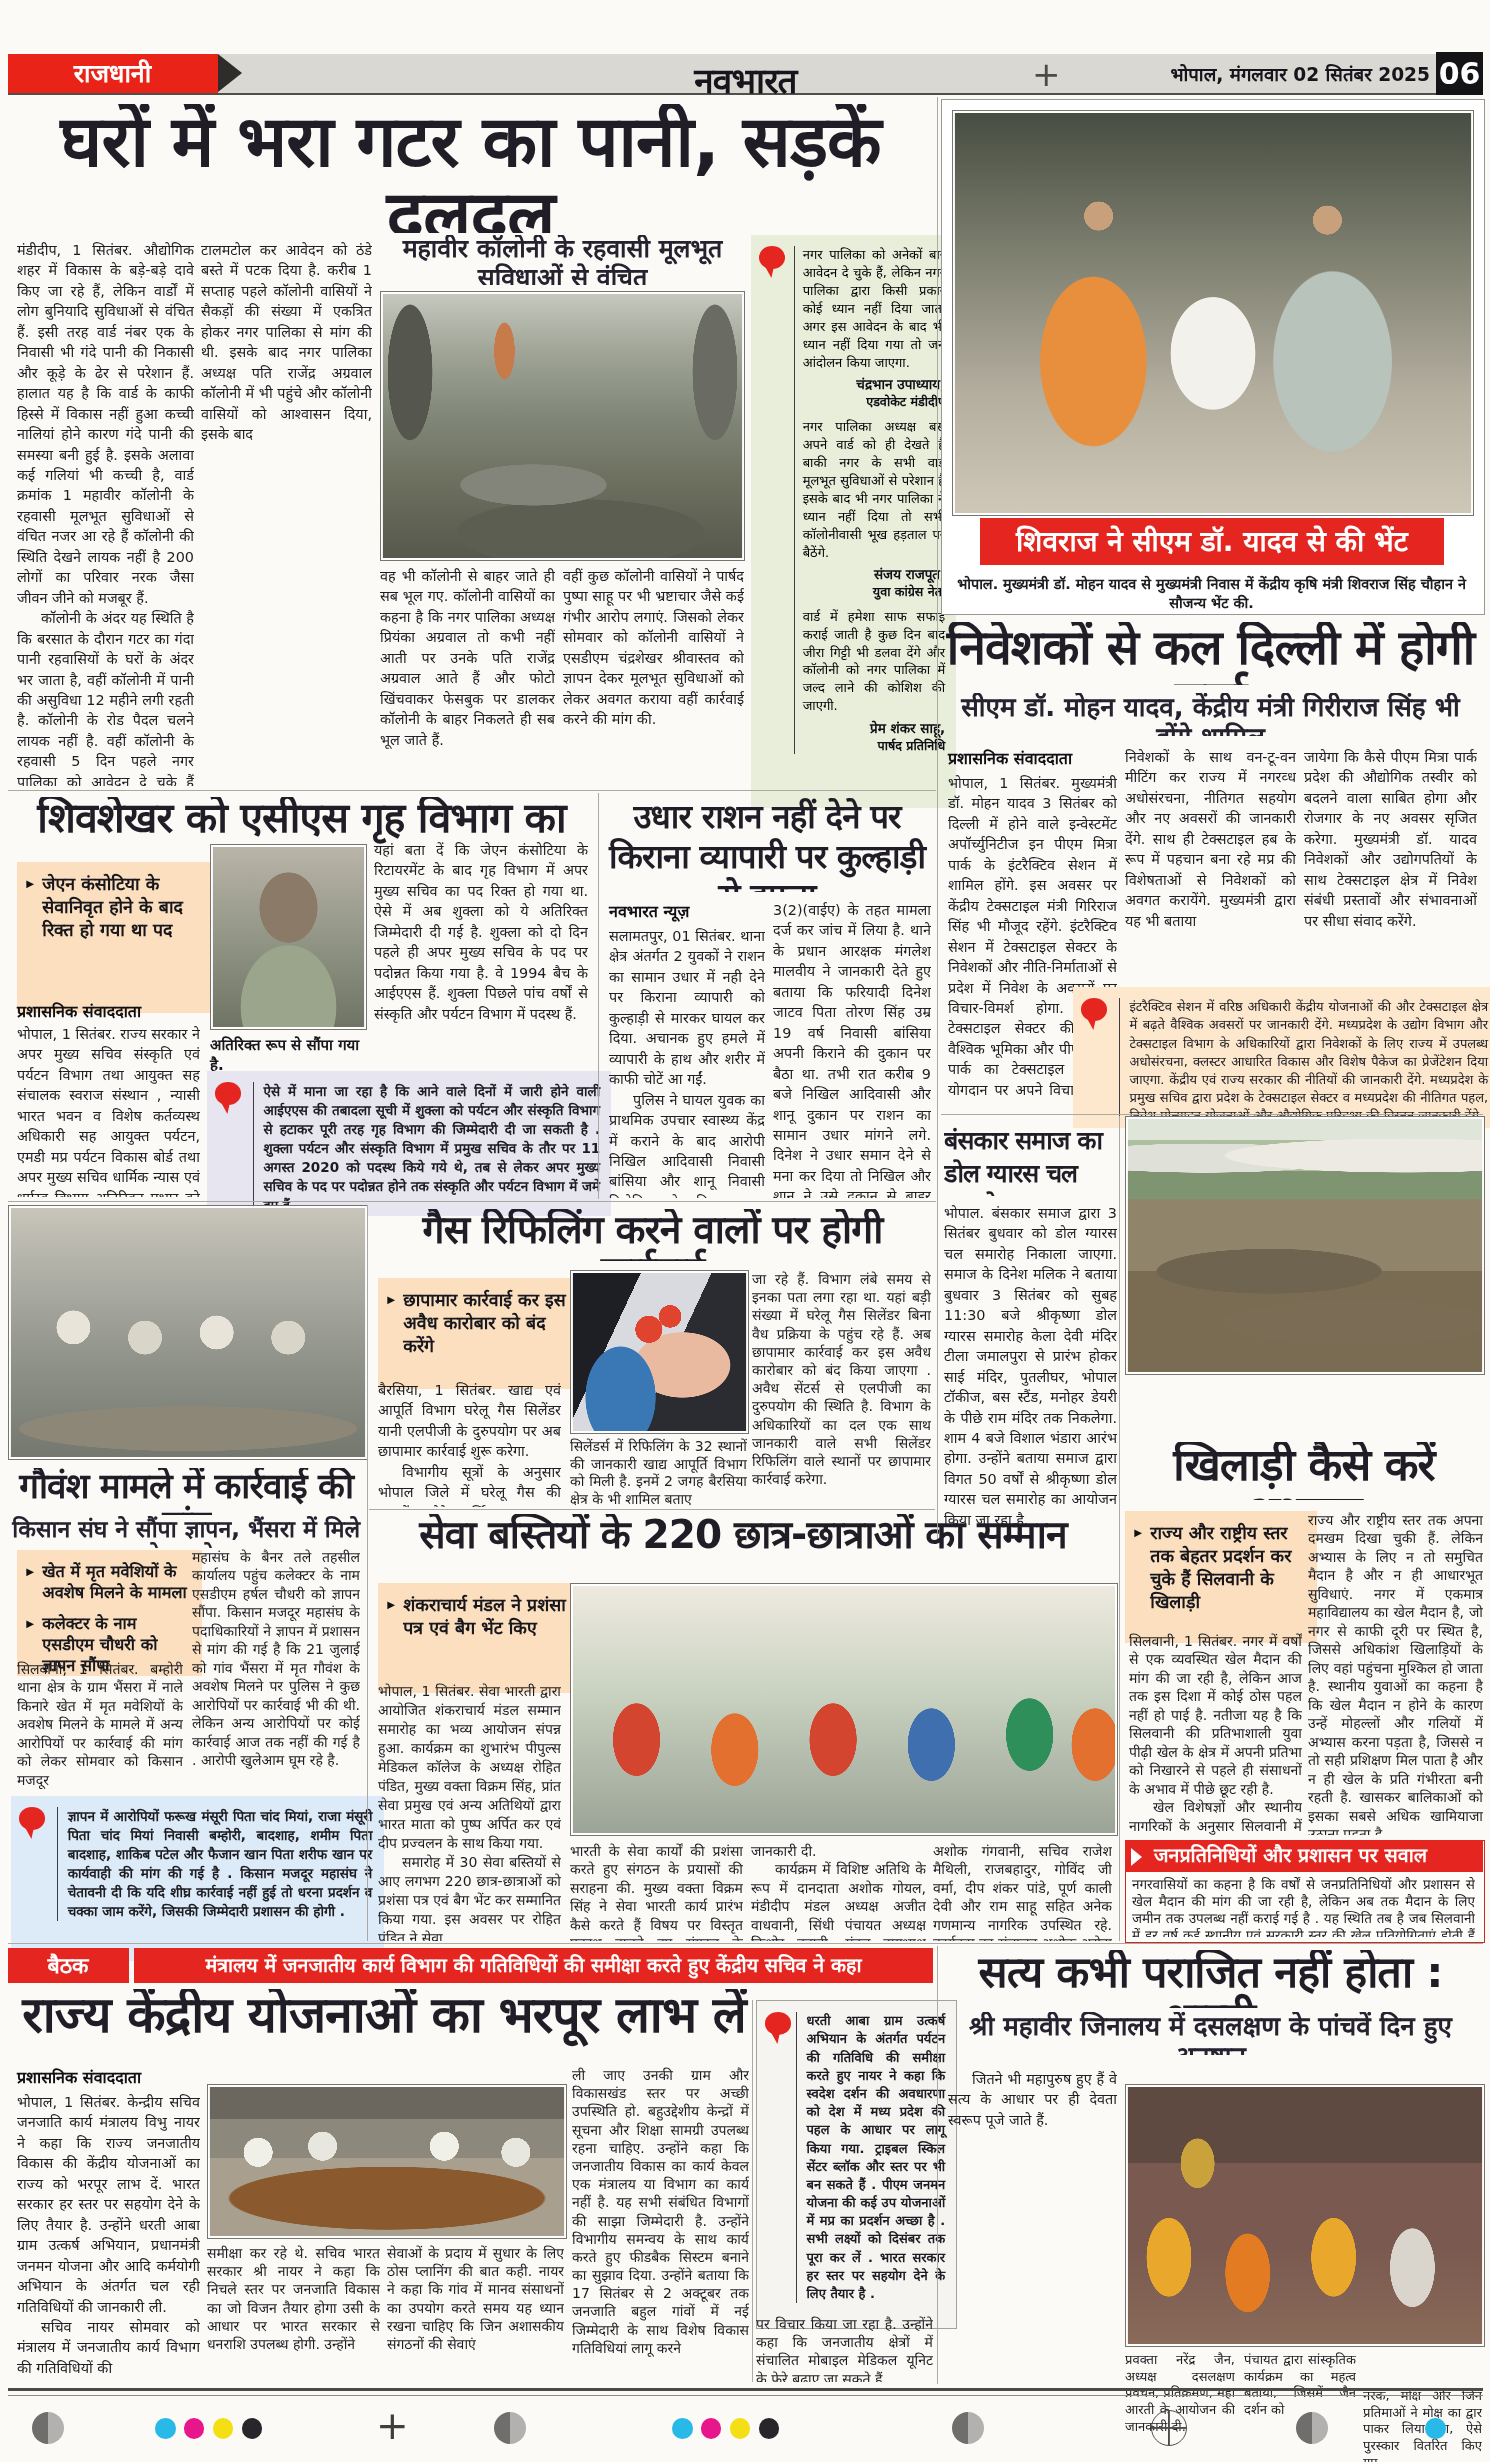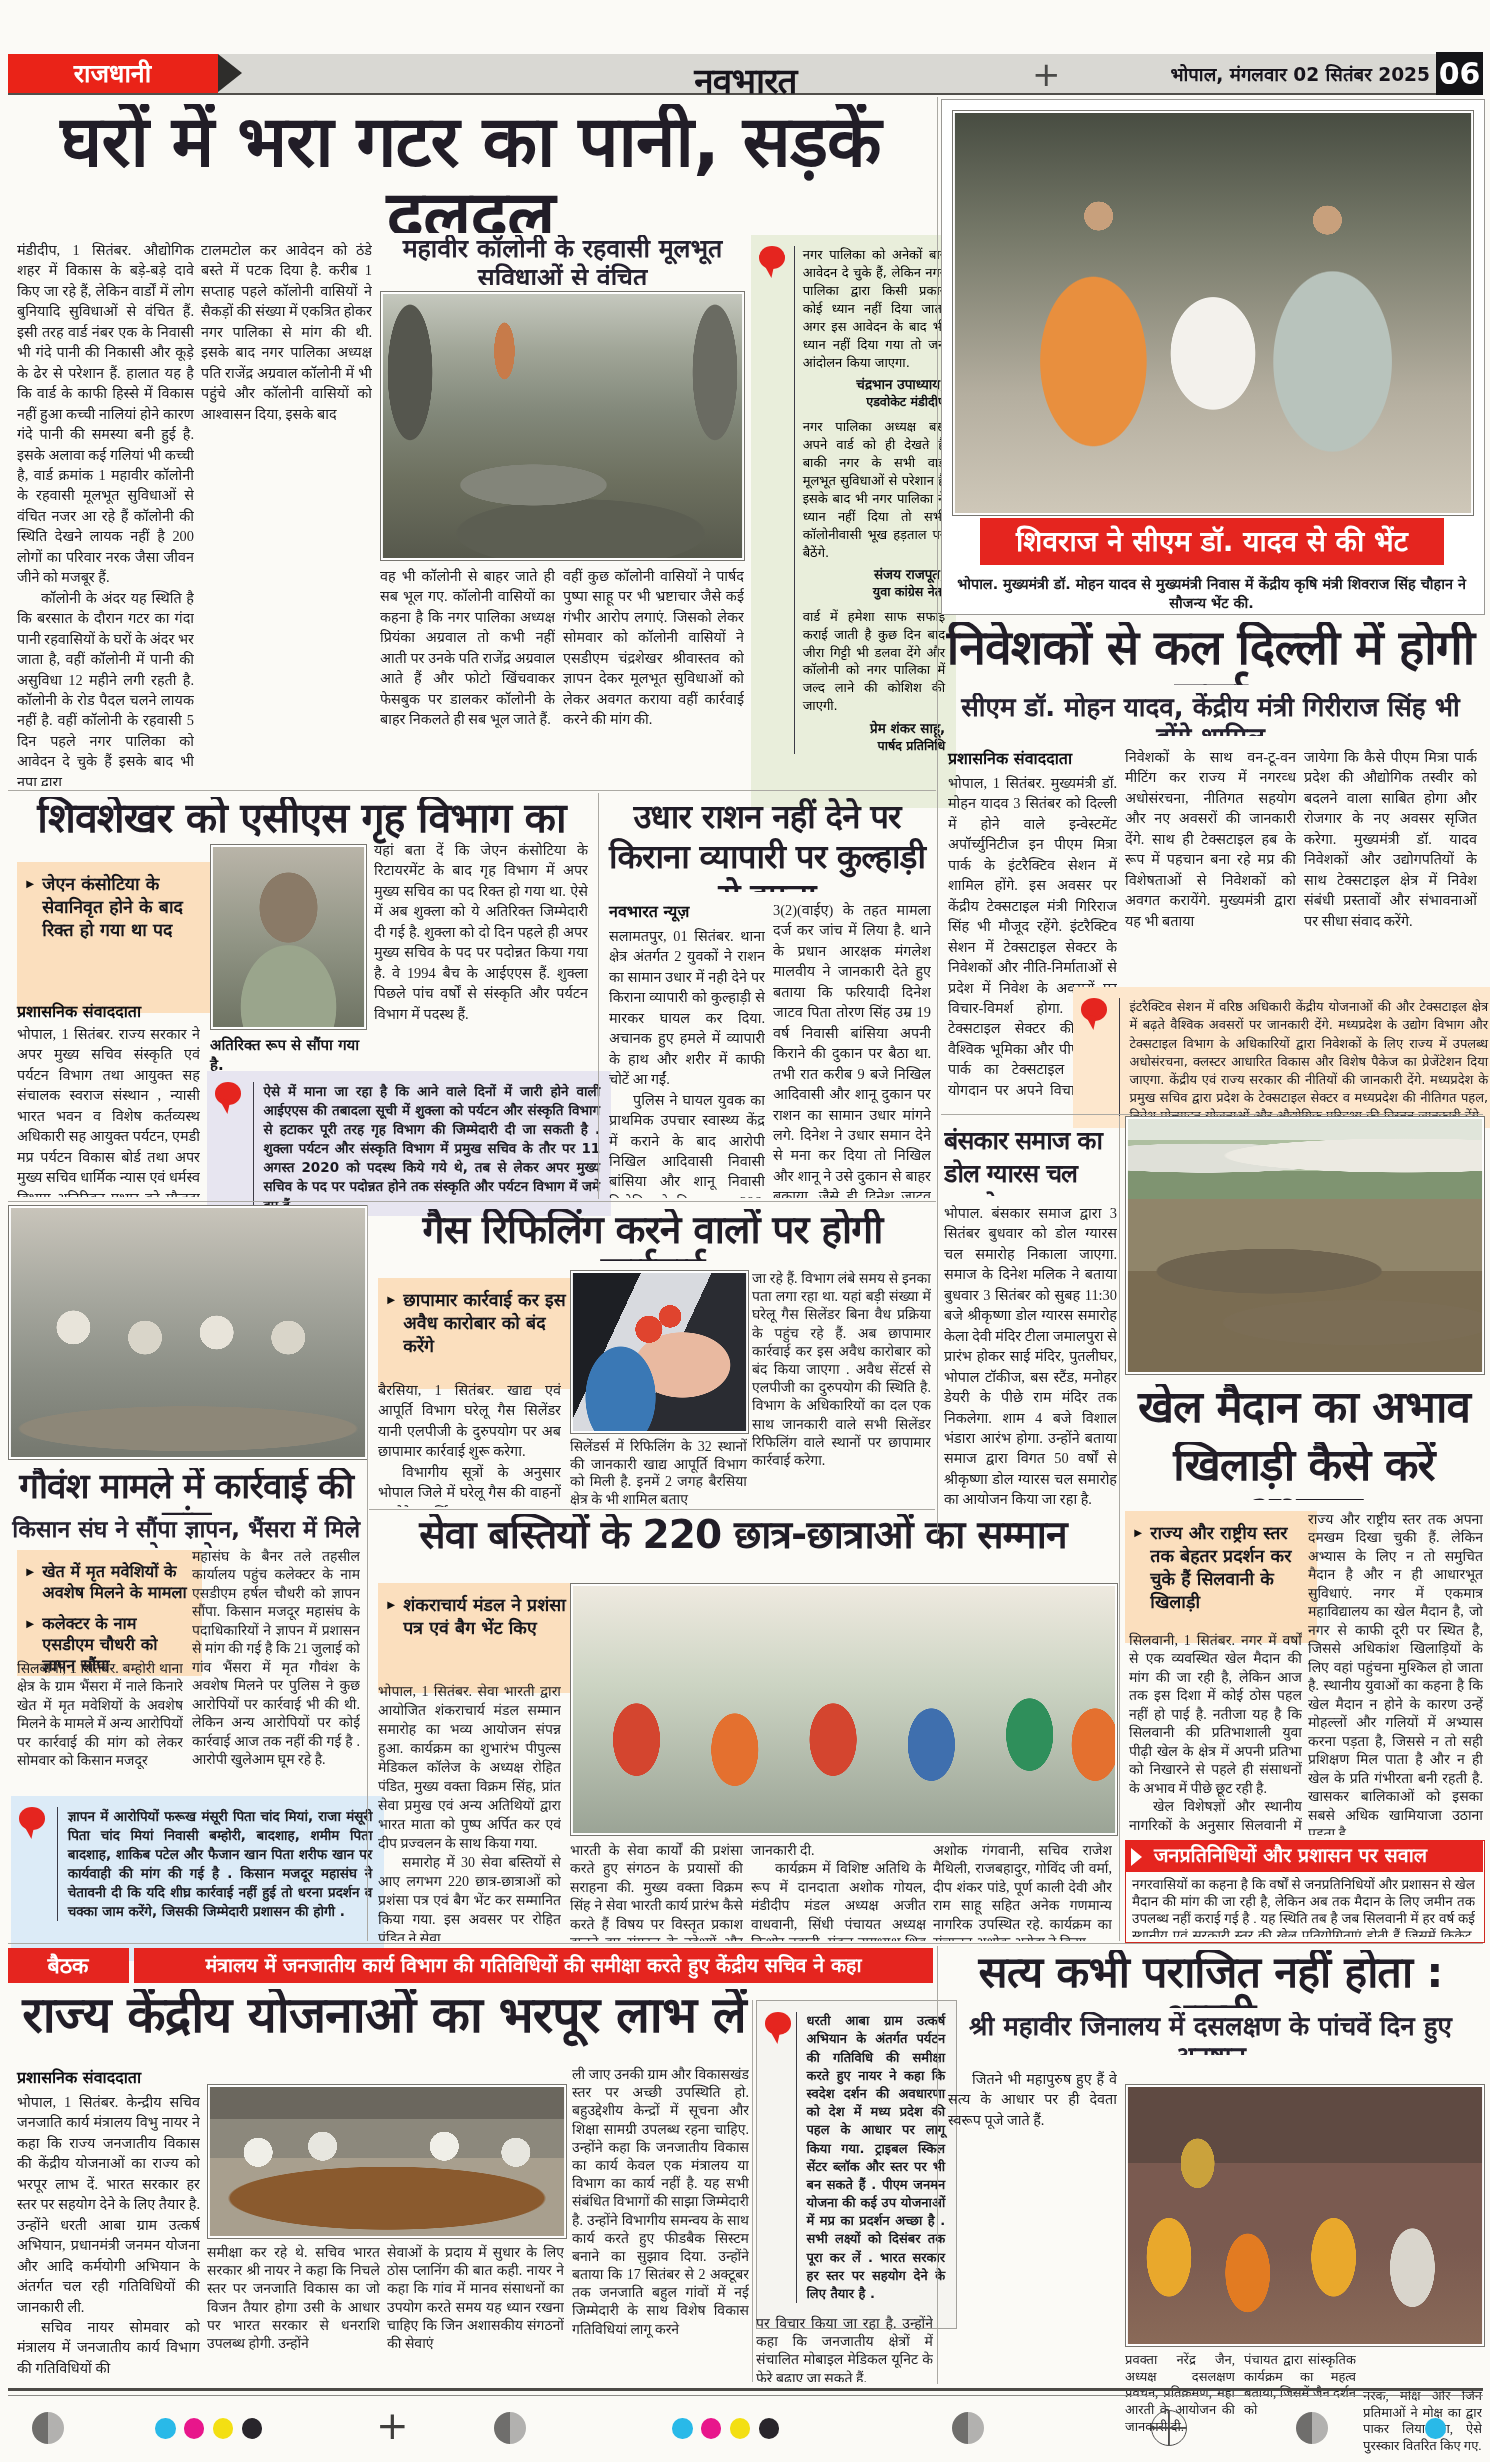--- a/index.html
+++ b/index.html
@@ -4,21 +4,21 @@
 <style>
   html,body{margin:0;padding:0;}
   body{width:1490px;height:2462px;position:relative;background:#f1f0ec;
        font-family:"DejaVu Sans","Liberation Sans",sans-serif;}
   #page{position:absolute;left:0;top:0;width:1490px;height:2462px;background:#fbfaf6;overflow:hidden;}
   .abs{position:absolute;}
   .hd{position:absolute;font-weight:800;color:#211d27;text-align:center;line-height:1.06;letter-spacing:-0.9px;overflow:hidden;}
   .sub{position:absolute;font-weight:700;color:#262230;text-align:center;line-height:1.15;overflow:hidden;}
   .by{position:absolute;font-weight:700;font-size:16px;color:#101014;}
   .bt{position:absolute;font-size:14.4px;line-height:1.42;text-align:justify;color:#1d1d22;overflow:hidden;}
-  .bt p{margin:0;font-family:Liberation Serif, serif;}
+  .bt p{margin:0;}
   .bt p.ind{text-indent:24px;}
   .photo{position:absolute;border:0.9px solid #77756f;box-shadow:inset 0 0 0 1.9px #ffffff;}
   .sep-h{position:absolute;height:0.9px;background:#aba9a3;}
   .sep-v{position:absolute;width:0.9px;background:#aba9a3;}
   .bulbox{position:absolute;background:#fbdfbe;padding:11.2px 9.3px;overflow:hidden;}
   .bul{font-weight:700;font-size:17.7px;line-height:1.3;color:#17171d;position:relative;padding-left:16px;margin-bottom:9.3px;text-align:left;}
   .bul .arr{position:absolute;left:0;top:3.7px;font-size:10.2px;color:#111;}
   .qbox{position:absolute;overflow:hidden;padding:11.2px 11.2px 9.3px 11.2px;}
   .qbox .qtxt{margin:0 0 0 35px;font-size:13px;line-height:1.4;text-align:justify;color:#1c1c22;border-left:1.9px solid #3c3b46;padding-left:9.3px;}
   .qmark{position:absolute;left:7.5px;top:11.2px;width:26px;height:22.4px;background:#e5251f;border-radius:50%;}
@@ -260,21 +260,20 @@
   </div>
 
   <div class="hd" style="left:944px;top:1125px;width:173px;height:71px;font-size:25px;text-align:left;line-height:1.3;">
     <span>बंसकार समाज का डोल ग्यारस चल समारोह कल</span>
   </div>
   <div class="bt" style="left:944px;top:1203px;width:173px;height:332px;">
     <p>भोपाल. बंसकार समाज द्वारा 3 सितंबर बुधवार को डोल ग्यारस चल समारोह निकाला जाएगा. समाज के दिनेश मलिक ने बताया बुधवार 3 सितंबर को सुबह 11:30 बजे श्रीकृष्णा डोल ग्यारस समारोह केला देवी मंदिर टीला जमालपुरा से प्रारंभ होकर साई मंदिर, पुतलीघर, भोपाल टॉकीज, बस स्टैंड, मनोहर डेयरी के पीछे राम मंदिर तक निकलेगा. शाम 4 बजे विशाल भंडारा आरंभ होगा. उन्होंने बताया समाज द्वारा विगत 50 वर्षों से श्रीकृष्णा डोल ग्यारस चल समारोह का आयोजन किया जा रहा है.</p>
   </div>
 
   <div class="photo ph-field" style="left:1125px;top:1116px;width:358px;height:257px;"></div>
-  <div class="hd" style="left:1125px;top:1384px;width:358px;height:58px;font-size:44px;">खेल मैदान का अभाव</div>
   <div class="hd" style="left:1125px;top:1442px;width:358px;height:58px;font-size:44px;">खिलाड़ी कैसे करें अभ्यास</div>
   <div class="bulbox" style="left:1125px;top:1511px;width:173px;height:110px;">
     <div class="bul">
       <span class="arr">▶</span>
       <span>राज्य और राष्ट्रीय स्तर तक बेहतर प्रदर्शन कर चुके हैं सिलवानी के खिलाड़ी</span>
     </div>
   </div>
   <div class="bt" style="left:1129px;top:1632px;width:173px;height:203px;font-size:14px;line-height:1.32;">
     <p>सिलवानी, 1 सितंबर. नगर में वर्षों से एक व्यवस्थित खेल मैदान की मांग की जा रही है, लेकिन आज तक इस दिशा में कोई ठोस पहल नहीं हो पाई है. नतीजा यह है कि सिलवानी की प्रतिभाशाली युवा पीढ़ी खेल के क्षेत्र में अपनी प्रतिभा को निखारने से पहले ही संसाधनों के अभाव में पीछे छूट रही है.</p>
     <p class="ind">खेल विशेषज्ञों और स्थानीय नागरिकों के अनुसार सिलवानी में ऐसी कई छुपी हुई प्रतिभाएं हैं, जो</p>

